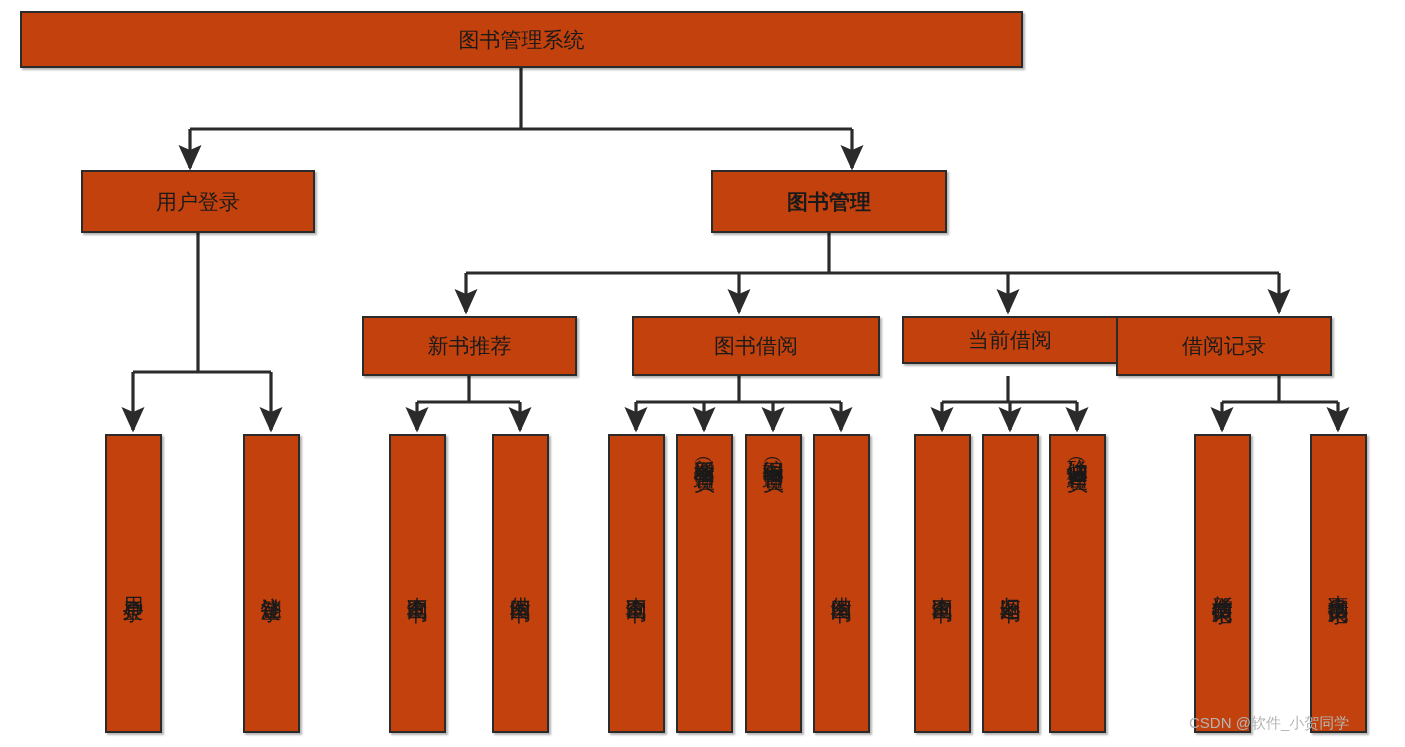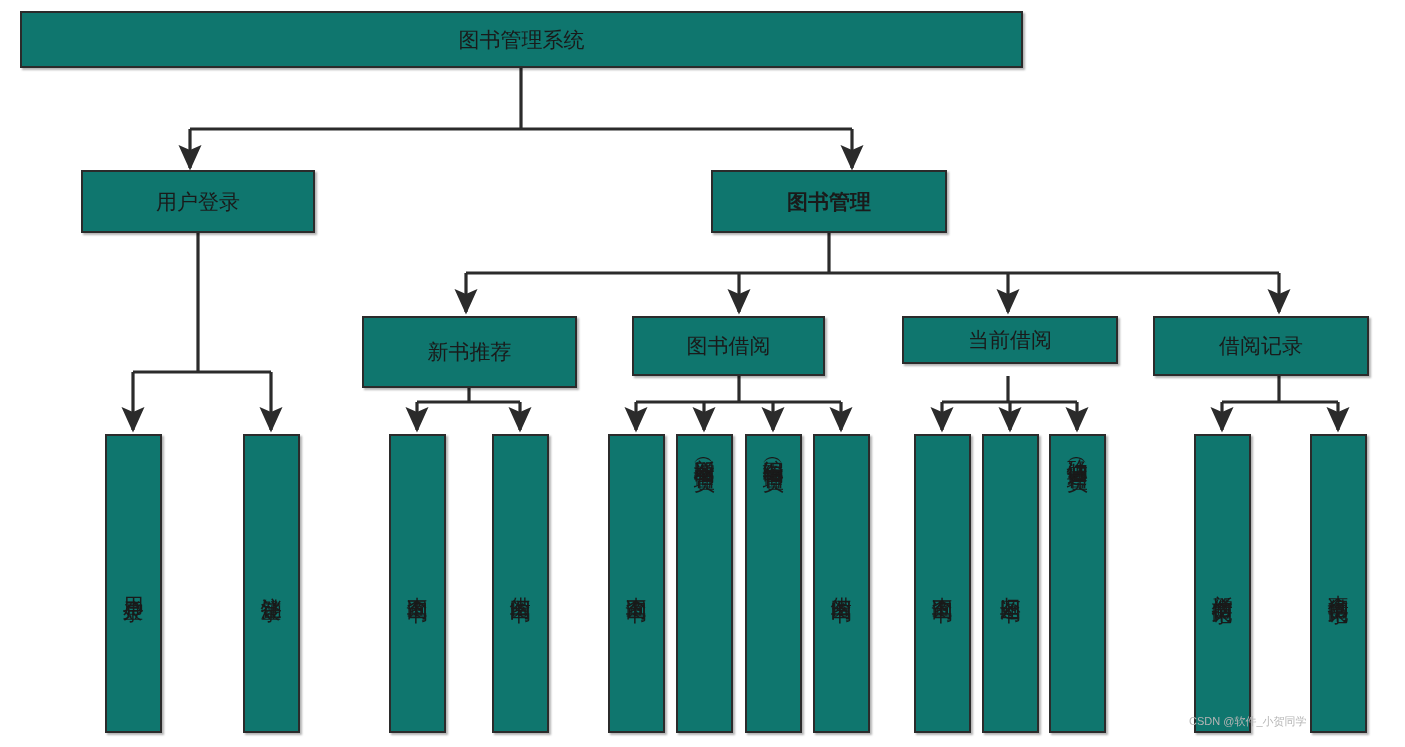--- a/index.html
+++ b/index.html
@@ -22,21 +22,21 @@
   svg.diagram-canvas {
     position: absolute;
     left: 0;
     top: 0;
     width: 1405px;
     height: 747px;
   }
   .node-box {
     position: absolute;
     box-sizing: border-box;
-    background: #0f766e;
+    background: #c2410c;
     border: 2px solid #2b2b2b;
     box-shadow: 2px 2px 2px rgba(0,0,0,0.30);
     display: flex;
     align-items: center;
     justify-content: center;
     overflow: hidden;
   }
   .node-label {
     color: #1a1a1a;
     font-family: "Liberation Sans", "DejaVu Sans", sans-serif;
@@ -60,21 +60,21 @@
     letter-spacing: 2px;
   }
   .node-box.vertical.centered {
     align-items: center;
     padding-top: 0;
   }
   #watermark {
     position: absolute;
     left: 1189px;
     top: 714px;
-    font-size: 11px;
+    font-size: 15px;
     color: #b5b5b5;
     font-family: "Liberation Sans", "DejaVu Sans", sans-serif;
     white-space: nowrap;
     pointer-events: none;
   }
 </style>
 </head>
 <body>
 
 <div id="diagram-root">
@@ -134,33 +134,33 @@
   </div>
 
   <div class="node-box horizontal" style="left:81px; top:170px; width:234px; height:63px;">
     <span class="node-label">用户登录</span>
   </div>
 
   <div class="node-box horizontal" style="left:711px; top:170px; width:236px; height:63px;font-weight:bold;">
     <span class="node-label">图书管理</span>
   </div>
 
-  <div class="node-box horizontal" style="left:362px; top:316px; width:215px; height:72px;">
+  <div class="node-box horizontal" style="left:362px; top:316px; width:215px; height:60px;">
     <span class="node-label">新书推荐</span>
   </div>
 
-  <div class="node-box horizontal" style="left:632px; top:316px; width:193px; height:60px;">
+  <div class="node-box horizontal" style="left:632px; top:316px; width:248px; height:60px;">
     <span class="node-label">图书借阅</span>
   </div>
 
   <div class="node-box horizontal" style="left:902px; top:316px; width:216px; height:48px;">
     <span class="node-label">当前借阅</span>
   </div>
 
-  <div class="node-box horizontal" style="left:1153px; top:316px; width:216px; height:60px;">
+  <div class="node-box horizontal" style="left:1116px; top:316px; width:216px; height:60px;">
     <span class="node-label">借阅记录</span>
   </div>
 
   <div class="node-box vertical centered" style="left:105px; top:434px; width:57px; height:299px;">
     <span class="node-label">用户登录</span>
   </div>
 
   <div class="node-box vertical centered" style="left:243px; top:434px; width:57px; height:299px;">
     <span class="node-label">注销登录</span>
   </div>

